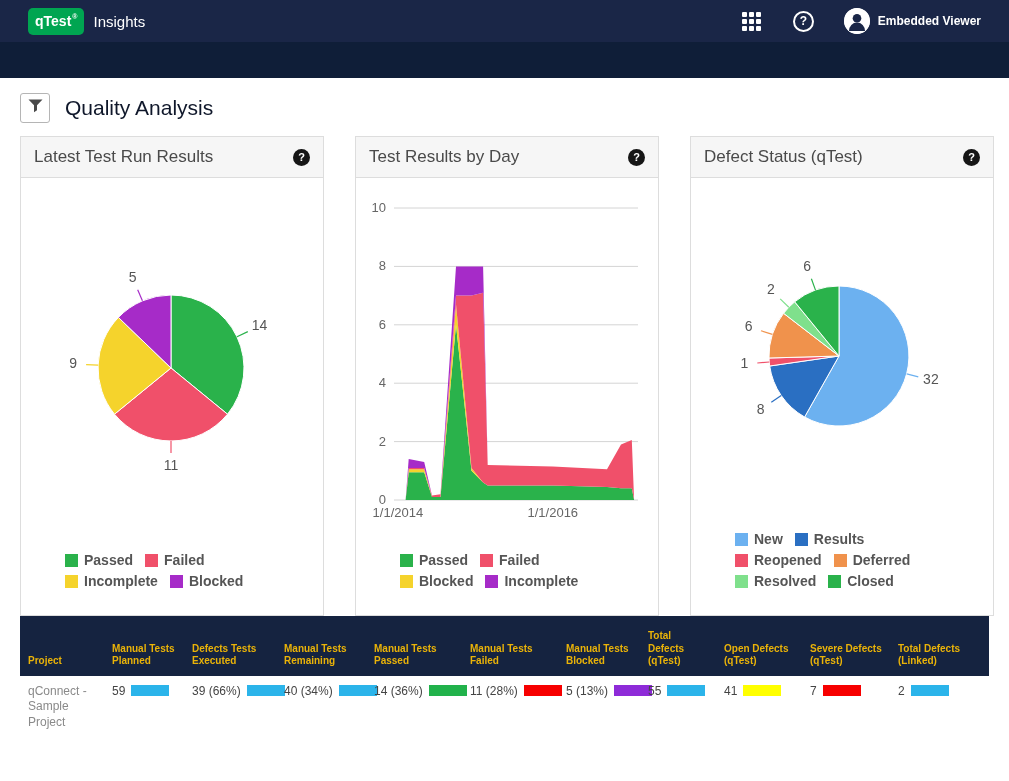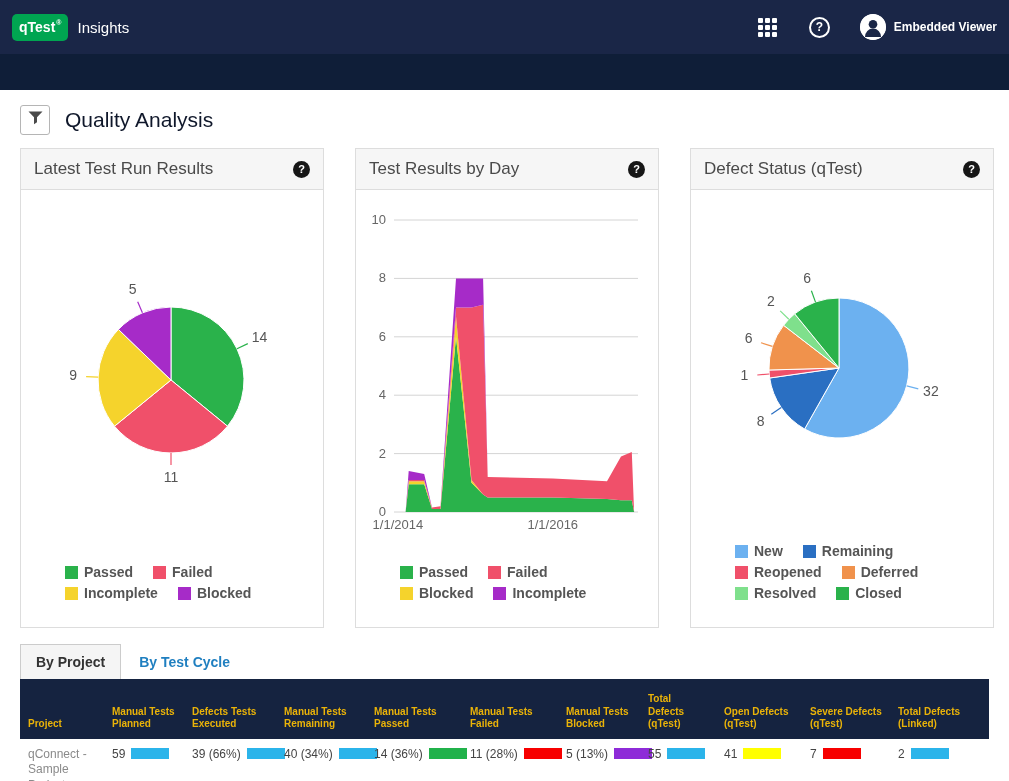--- a/index.html
+++ b/index.html
@@ -1,22 +1,22 @@
 <!DOCTYPE html>
 <html><head>
 <meta charset="utf-8">
 <style>
   *{box-sizing:border-box;margin:0;padding:0}
   html,body{width:1009px;height:781px;overflow:hidden;background:#fff;
     font-family:"Liberation Sans",sans-serif}
   svg{font-family:inherit}
 
   
-  .navbar{height:54px;background:#1A2647;display:flex;
-    justify-content:space-between;padding:0 12px}
+  .navbar{height:42px;background:#1A2647;display:flex;
+    justify-content:space-between;padding:0 28px}
   .nav-left{display:flex;align-items:center;gap:9px}
   .logo-box{background:#00A551;color:#fff;font-weight:bold;font-size:14px;
     padding:5px 7px 6px;border-radius:5px;cursor:pointer;display:inline-flex;align-items:flex-start}
   .logo-box sup{font-size:7px;margin-left:1px}
   .product{color:#fff;font-size:15px}
   .nav-right{display:flex;align-items:center;gap:30px}
   .apps-icon{display:grid;grid-template-columns:repeat(3,5px);grid-gap:2px;cursor:pointer;padding:2px}
   .apps-icon i{width:5px;height:5px;background:#fff;border-radius:1px}
   .help-circle{width:21px;height:21px;border:2px solid #fff;border-radius:50%;color:#fff;
     font-weight:bold;font-size:12px;display:flex;align-items:center;justify-content:center;cursor:pointer}
@@ -38,21 +38,21 @@
   .card-title{font-size:17px;color:#4a4a4a}
   .card-help{width:17px;height:17px;background:#161616;color:#fff;border-radius:50%;
     font-size:11px;font-weight:bold;display:flex;align-items:center;justify-content:center;cursor:pointer}
   .card-body{position:relative;height:437px}
 
   svg text.pie-label{font-size:14px;fill:#555}
   svg text.axis-label{font-size:13px;fill:#666}
 
   .legend{position:absolute;left:44px;bottom:26px;display:flex;flex-direction:column;
     align-items:flex-start;gap:5px}
-  .legend-row{display:flex;gap:20px}
+  .legend-row{display:flex;gap:12px}
   .legend-item{display:inline-flex;align-items:center;cursor:pointer}
   .legend-swatch{width:13px;height:13px;margin-right:6px;flex:none}
   .legend-label{font-size:14px;font-weight:bold;color:#555}
 
   
   .tabs{margin-top:16px;display:flex;align-items:flex-end}
   .tab-active{background:#f5f5f5;border:1px solid #ccc;border-bottom:none;padding:9px 15px;
     font-size:14px;font-weight:bold;color:#333;cursor:pointer}
   .tab-link{padding:9px 18px;font-size:14px;font-weight:bold;color:#1F7FC0;cursor:pointer}
 
@@ -239,21 +239,21 @@
             <text x="116.1" y="92.5" text-anchor="middle" class="pie-label">6</text>
           </svg>
         <div class="legend" id="legend-2">
             <div class="legend-row">
               <span class="legend-item">
                 <span class="legend-swatch" style="background: rgb(108, 177, 240);"></span>
                 <span class="legend-label">New</span>
               </span>
               <span class="legend-item">
                 <span class="legend-swatch" style="background: rgb(42, 111, 194);"></span>
-                <span class="legend-label">Remaining</span>
+                <span class="legend-label">Results</span>
               </span>
             </div>
             <div class="legend-row">
               <span class="legend-item">
                 <span class="legend-swatch" style="background: rgb(240, 80, 106);"></span>
                 <span class="legend-label">Reopened</span>
               </span>
               <span class="legend-item">
                 <span class="legend-swatch" style="background: rgb(240, 146, 76);"></span>
                 <span class="legend-label">Deferred</span>
@@ -268,24 +268,20 @@
                 <span class="legend-swatch" style="background: rgb(42, 178, 75);"></span>
                 <span class="legend-label">Closed</span>
               </span>
             </div>
           </div>
       </div>
     </div>
 
   </div>
 
-  <div class="tabs">
-    <div class="tab-active">By Project</div>
-    <div class="tab-link">By Test Cycle</div>
-  </div>
 
   <table>
     <colgroup id="table-cols">
         <col style="width: 84px;">
         <col style="width: 80px;">
         <col style="width: 92px;">
         <col style="width: 90px;">
         <col style="width: 96px;">
         <col style="width: 96px;">
         <col style="width: 82px;">

